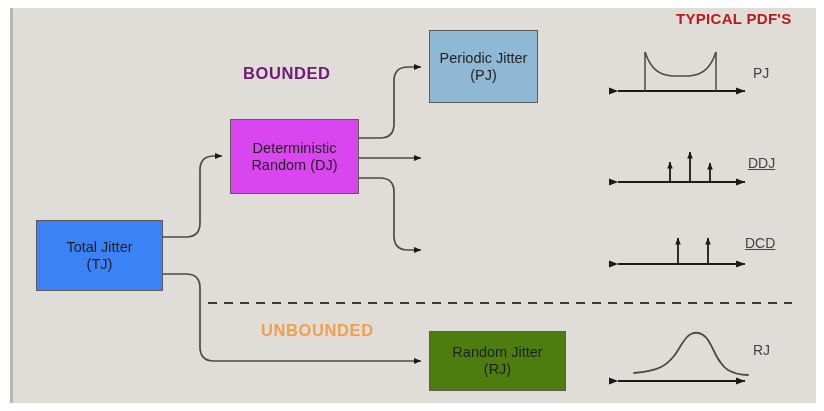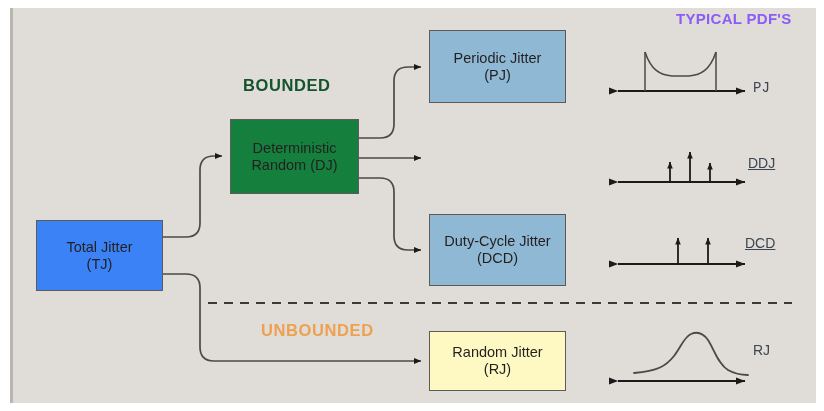--- a/index.html
+++ b/index.html
@@ -14,39 +14,39 @@
          background:#b9b5b0;}
 
   
   .node{position:absolute;box-sizing:border-box;border:1.5px solid #5d5a57;
         display:flex;flex-direction:column;align-items:center;
         justify-content:center;text-align:center;color:#231f20;
         font-size:14.5px;line-height:17px;}
   .node .l1,.node .l2{display:block;white-space:nowrap;}
 
   .n-tj{left:36px;top:220px;width:127px;height:71px;background:#3b82f6;}
-  .n-dj{left:230px;top:119px;width:129px;height:75px;background:#15803d;}
-  .n-pj{left:429px;top:30px;width:137px;height:73px;background:#8fb8d4;}
+  .n-dj{left:230px;top:119px;width:129px;height:75px;background:#d946ef;}
+  .n-pj{left:429px;top:30px;width:109px;height:73px;background:#8fb8d4;}
   .n-ddj{left:429px;top:123px;width:137px;height:70px;background:#8fb8d4;}
   .n-dcd{left:429px;top:214px;width:137px;height:72px;background:#8fb8d4;}
-  .n-rj{left:429px;top:331px;width:137px;height:60px;background:#fef9c3;}
+  .n-rj{left:429px;top:331px;width:137px;height:60px;background:#4d7c0f;}
 
   
   .glabel{position:absolute;font-weight:bold;font-size:16.5px;
           letter-spacing:.6px;white-space:nowrap;}
-  .g-bounded{left:243px;top:76px;color:#14532d;}
+  .g-bounded{left:243px;top:64px;color:#701a75;}
   .g-unbounded{left:228px;top:321px;color:#eda151;margin-left:33px;}
 
   
   .pdfhead{position:absolute;left:676px;top:10px;font-weight:bold;
-           font-size:15px;color:#8b5cf6;letter-spacing:.3px;white-space:nowrap;}
+           font-size:15px;color:#b91c1c;letter-spacing:.3px;white-space:nowrap;}
 
   
   .pdflabel{position:absolute;font-size:14px;color:#3c4550;white-space:nowrap;}
-  .p-pj{left:753px;top:80px;font-family:Liberation Mono, monospace;}
+  .p-pj{left:753px;top:65px;}
   .p-ddj{left:748px;top:155px;text-decoration:underline;}
   .p-dcd{left:745px;top:235px;text-decoration:underline;}
   .p-rj{left:753px;top:342px;}
 
   svg{position:absolute;left:0;top:0;width:824px;height:411px;
       overflow:visible;pointer-events:none;}
 </style>
 </head>
 <body>
 
@@ -122,24 +122,20 @@
     <span class="l1">Deterministic</span>
     <span class="l2">Random (DJ)</span>
   </div>
 
   <div class="node n-pj">
     <span class="l1">Periodic Jitter</span>
     <span class="l2">(PJ)</span>
   </div>
 
 
-  <div class="node n-dcd">
-    <span class="l1">Duty-Cycle Jitter</span>
-    <span class="l2">(DCD)</span>
-  </div>
 
   <div class="node n-rj">
     <span class="l1">Random Jitter</span>
     <span class="l2">(RJ)</span>
   </div>
 
   <div class="glabel g-bounded">BOUNDED</div>
   <div class="glabel g-unbounded">UNBOUNDED</div>
 
   <div class="pdfhead">TYPICAL PDF'S</div>

